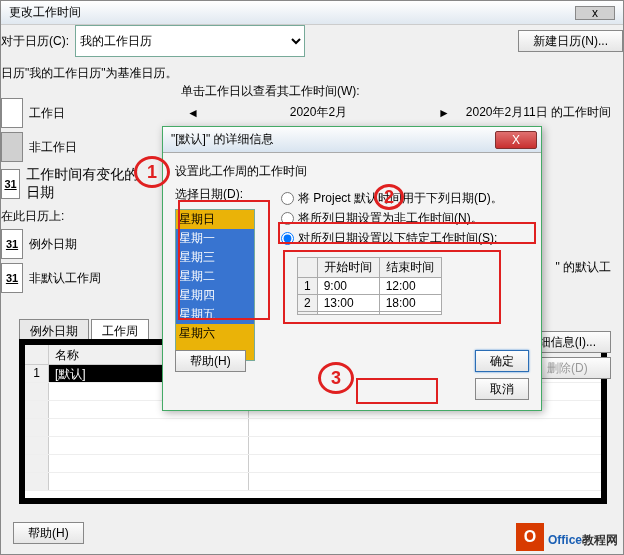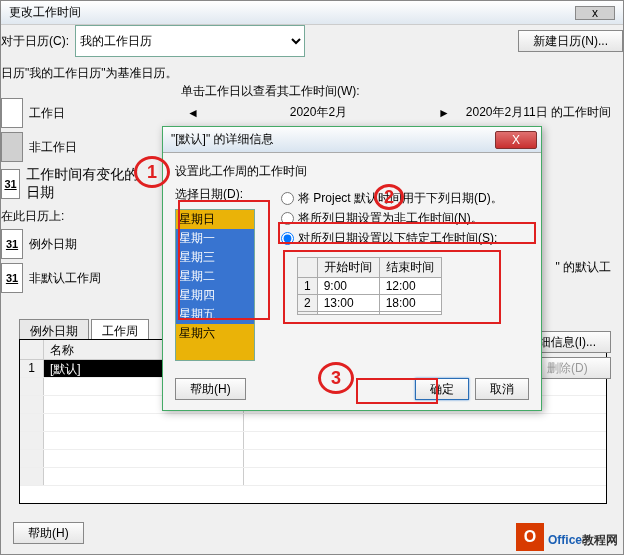--- a/index.html
+++ b/index.html
@@ -30,21 +30,21 @@
     .arrow { cursor: pointer; padding: 0 6px; }
     .cal-month { text-align: center; flex: 1; }
     .date-info { font-size: 12px; }
     
     .tab-area { position: absolute; left: 18px; top: 318px; width: 150px; }
     .tabs { display: flex; }
     .tab { padding: 3px 10px; border: 1px solid #888; border-bottom: none; background: #fff; cursor: pointer; margin-right: 2px; }
     .tab.active { font-weight: normal; background: #fff; }
     .tab.inactive { background: #e8e8e8; }
     
-    .grid-area { position: absolute; left: 18px; top: 338px; width: 588px; height: 165px; border: 1px solid #000000; background: #fff; }
+    .grid-area { position: absolute; left: 18px; top: 338px; width: 588px; height: 165px; border: 6px solid #000000; background: #fff; }
     .grid-header { display: flex; background: #f0f0f0; border-bottom: 1px solid #ccc; height: 20px; }
     .grid-hcell { border-right: 1px solid #ccc; padding: 2px 6px; }
     .grid-hcell.num { width: 24px; }
     .grid-hcell.name { width: 200px; }
     .grid-row { display: flex; height: 18px; border-bottom: 1px solid #eee; }
     .grid-cell { border-right: 1px solid #ccc; padding: 1px 6px; }
     .grid-cell.num { width: 24px; text-align: center; background: #f0f0f0; }
     .grid-cell.name { width: 200px; }
     .grid-cell.name.selected { background: #000; color: #fff; }
     
@@ -68,21 +68,21 @@
     .radio-row { display: flex; align-items: center; gap: 4px; margin: 3px 0; }
     input[type=radio] { margin: 0; }
     
     .time-table { position: absolute; left: 128px; top: 130px; border: 1px solid #888; background: #fff; border-collapse: collapse; margin-left: 6px; }
     .time-table th, .time-table td { border: 1px solid #aaa; padding: 1px 6px; font-weight: normal; }
     .time-table th { background: #f0f0f0; }
     .time-table .rownum { background: #f0f0f0; width: 18px; text-align: center; }
     .time-table td.val { width: 62px; }
     
     .modal-buttons { position: absolute; bottom: 10px; left: 12px; right: 12px; display: flex; justify-content: space-between; }
-    .modal-buttons .right { display: flex; gap: 6px; }
+    .modal-buttons .right { display: flex; gap: 6px; flex-direction: column; }
     
     
     .red-circle { position: absolute; width: 36px; height: 32px; border: 3px solid #e02020; border-radius: 50%; pointer-events: none; z-index: 100; display: flex; align-items: center; justify-content: center; color: #e02020; font-size: 18px; font-weight: bold; }
     .red-box { position: absolute; border: 2px solid #e02020; pointer-events: none; z-index: 99; }
     
     
     .watermark { position: absolute; right: 6px; bottom: 4px; display: flex; align-items: center; gap: 4px; z-index: 200; }
     .wm-icon { width: 28px; height: 28px; background: #d83b01; display: flex; align-items: center; justify-content: center; color: #fff; font-weight: bold; font-size: 16px; }
     .wm-text { font-size: 20px; color: #1a5fb4; font-weight: bold; }
     .wm-text .cn { color: #333; }

